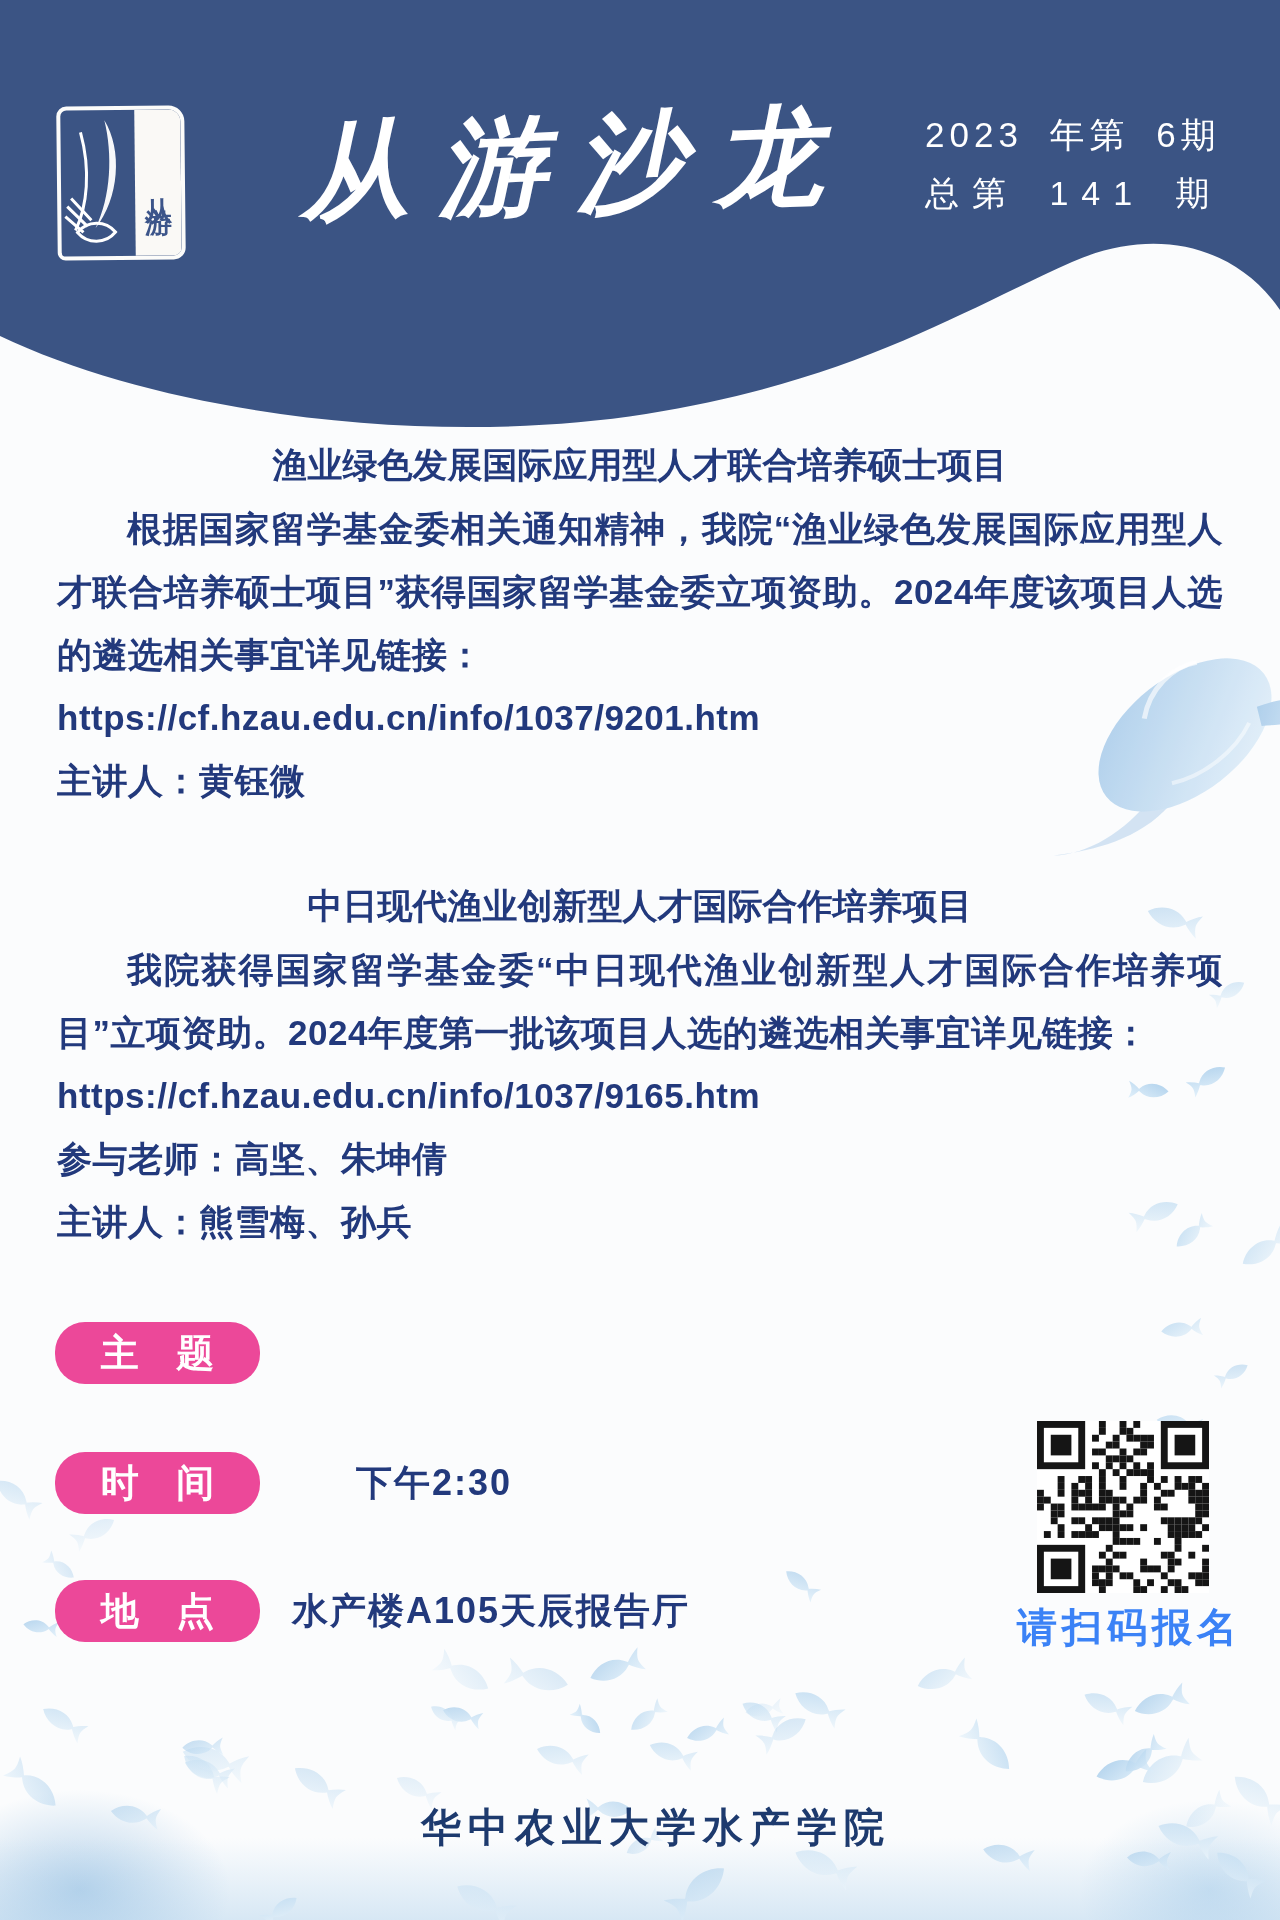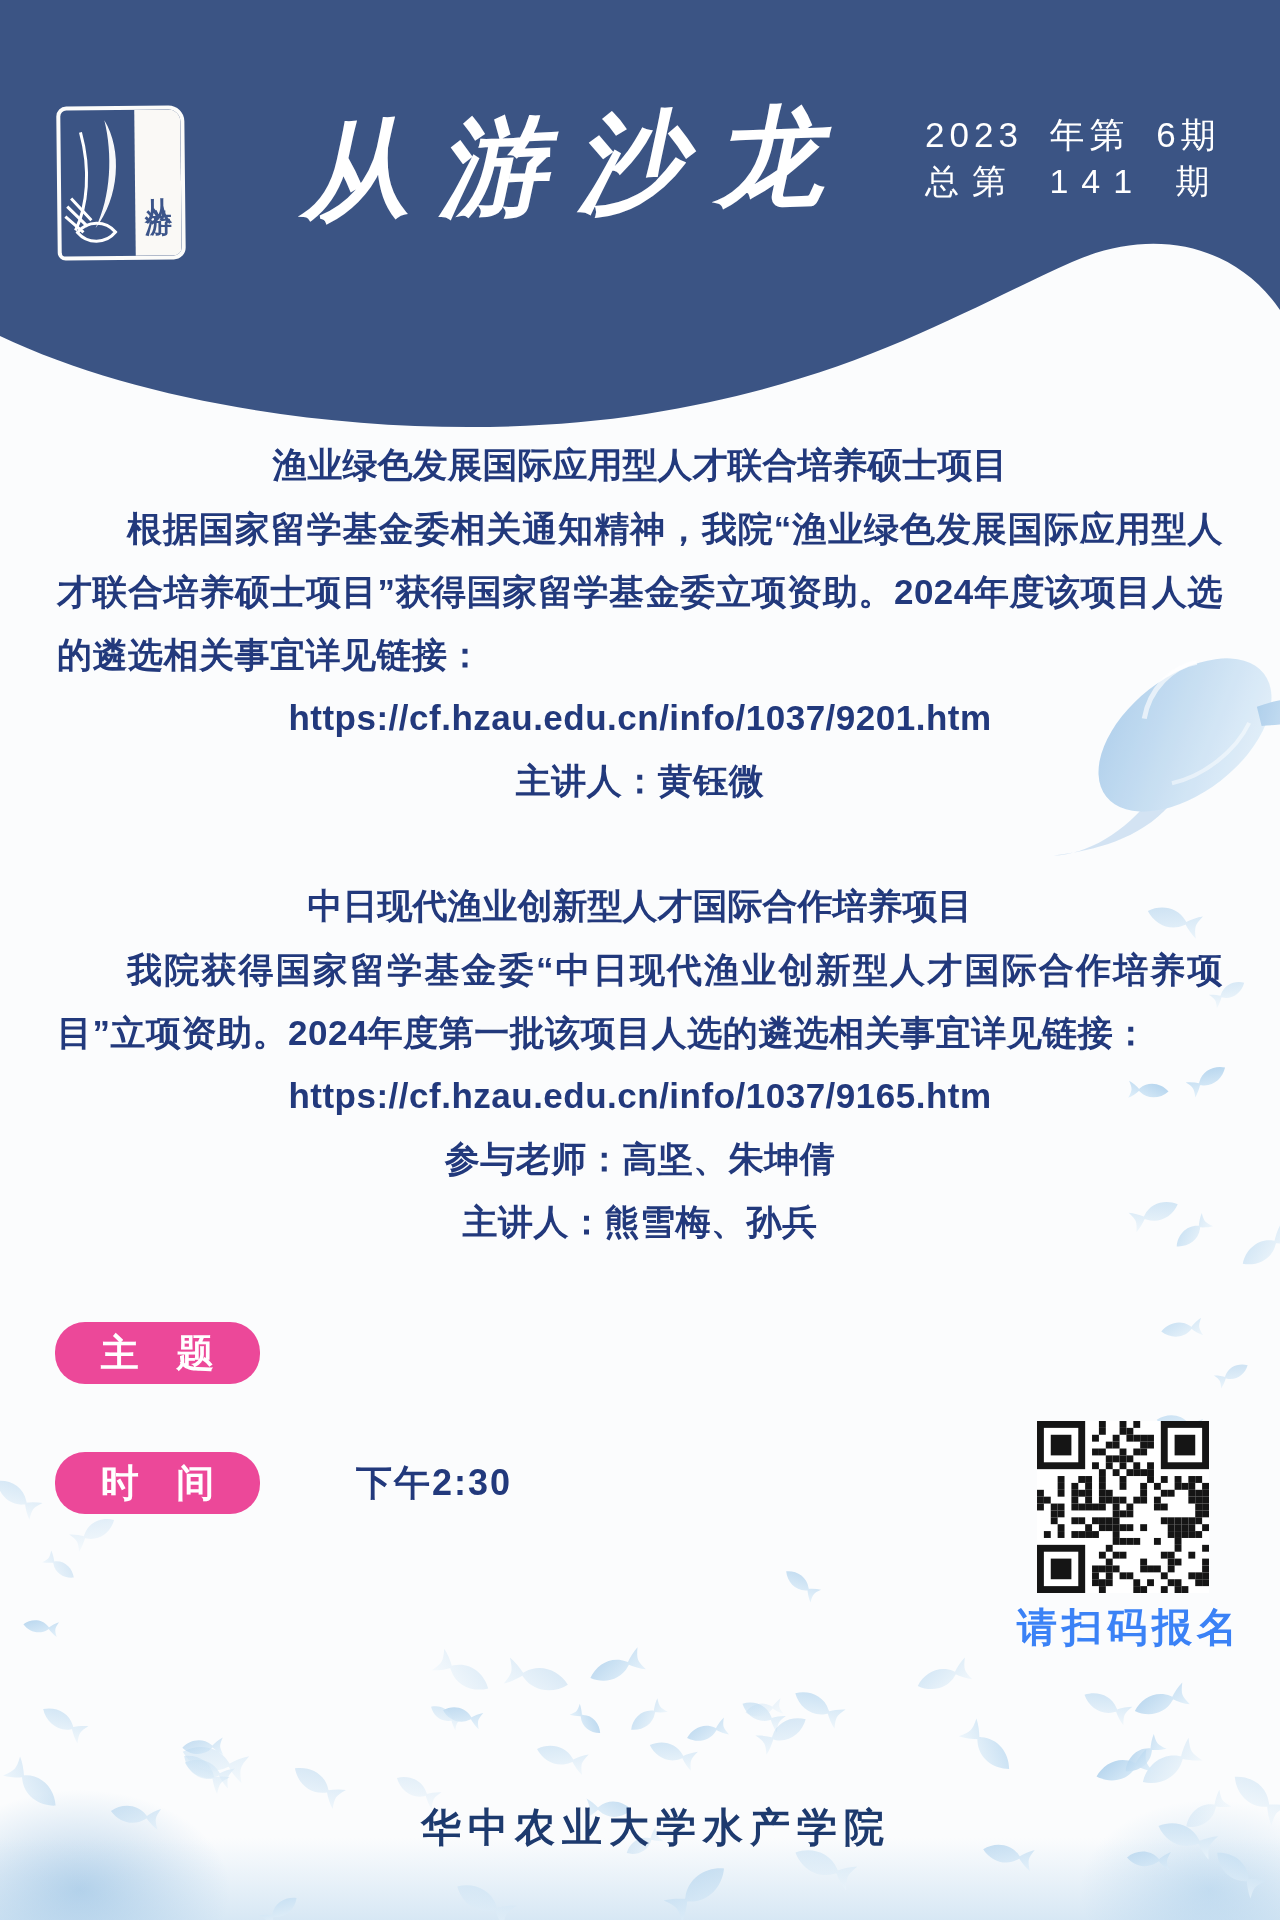--- a/index.html
+++ b/index.html
@@ -32,31 +32,31 @@
     writing-mode:vertical-rl; font-family:"Liberation Serif","DejaVu Serif",serif;
     font-weight:700; font-size:27px; color:#3c558a; letter-spacing:12px; margin-top:10px;
   }
   .main-title{
     position:absolute; left:300px; top:92px; color:#ffffff; white-space:nowrap;
     font-family:"DejaVu Serif","Liberation Serif",serif; font-style:italic; font-weight:700;
     font-size:108px; letter-spacing:30px; transform:rotate(-2deg);
   }
   .issue{ position:absolute; left:925px; top:112px; color:#ffffff; white-space:nowrap; }
   .issue-l1{ font-size:35px; font-weight:500; letter-spacing:5px; word-spacing:12px; }
-  .issue-l2{ font-size:34px; font-weight:500; letter-spacing:13px; word-spacing:8px; }
+  .issue-l2{ margin-top:12px; font-size:34px; font-weight:500; letter-spacing:13px; word-spacing:8px; }
   
   .section{
     position:absolute; left:57px; width:1166px; color:#22397c;
     font-weight:700; font-size:35px; line-height:63px;
   }
   .sec-1{ top:434px; }
   .sec-2{ top:875px; }
   .sec-title{ text-align:center;font-family:Liberation Serif, serif; }
   .sec-body{ text-indent:70px; text-align:justify; letter-spacing:.5px; }
-  .sec-line{ letter-spacing:.5px;text-align:center; }
+  .sec-line{ letter-spacing:.5px; }
   
   .info-row{ position:absolute; left:55px; display:flex; align-items:center; white-space:nowrap; }
   .row-topic{ top:1322px; } .row-time{ top:1452px; } .row-venue{ top:1580px; }
   .pill{
     width:205px; height:62px; background:#ec4899; border-radius:30px;
     color:#ffffff; display:flex; align-items:center; justify-content:center;
     font-family:"Liberation Serif","DejaVu Serif",serif; font-weight:700;
     font-size:38px; letter-spacing:14px; padding-left:14px;
   }
   .row-text{ margin-left:32px; color:#22397c; font-weight:700; font-size:36px; letter-spacing:2px; }
@@ -207,20 +207,24 @@
     <div class="sec-line">参与老师：高坚、朱坤倩</div>
     <div class="sec-line">主讲人：熊雪梅、孙兵</div>
   </div>
 
   <div class="info-row row-topic">
     <div class="pill">主 题</div>
   </div>
   <div class="info-row row-time">
     <div class="pill">时 间</div>
     <div class="row-text time-gap">下午2:30</div>
+  </div>
+  <div class="info-row row-venue">
+    <div class="pill">地 点</div>
+    <div class="row-text">水产楼A105天辰报告厅</div>
   </div>
 
   <div class="qr">
     <svg id="qr-svg" viewBox="0 0 172 172">
         <rect x="0.00" y="0.00" width="172.00" height="172.00" fill="#ffffff"></rect>
         <rect x="0.00" y="0.00" width="48.16" height="48.16" fill="#151515"></rect>
         <rect x="6.88" y="6.88" width="34.40" height="34.40" fill="#ffffff"></rect>
         <rect x="13.76" y="13.76" width="20.64" height="20.64" fill="#151515"></rect>
         <rect x="123.84" y="0.00" width="48.16" height="48.16" fill="#151515"></rect>
         <rect x="130.72" y="6.88" width="34.40" height="34.40" fill="#ffffff"></rect>

